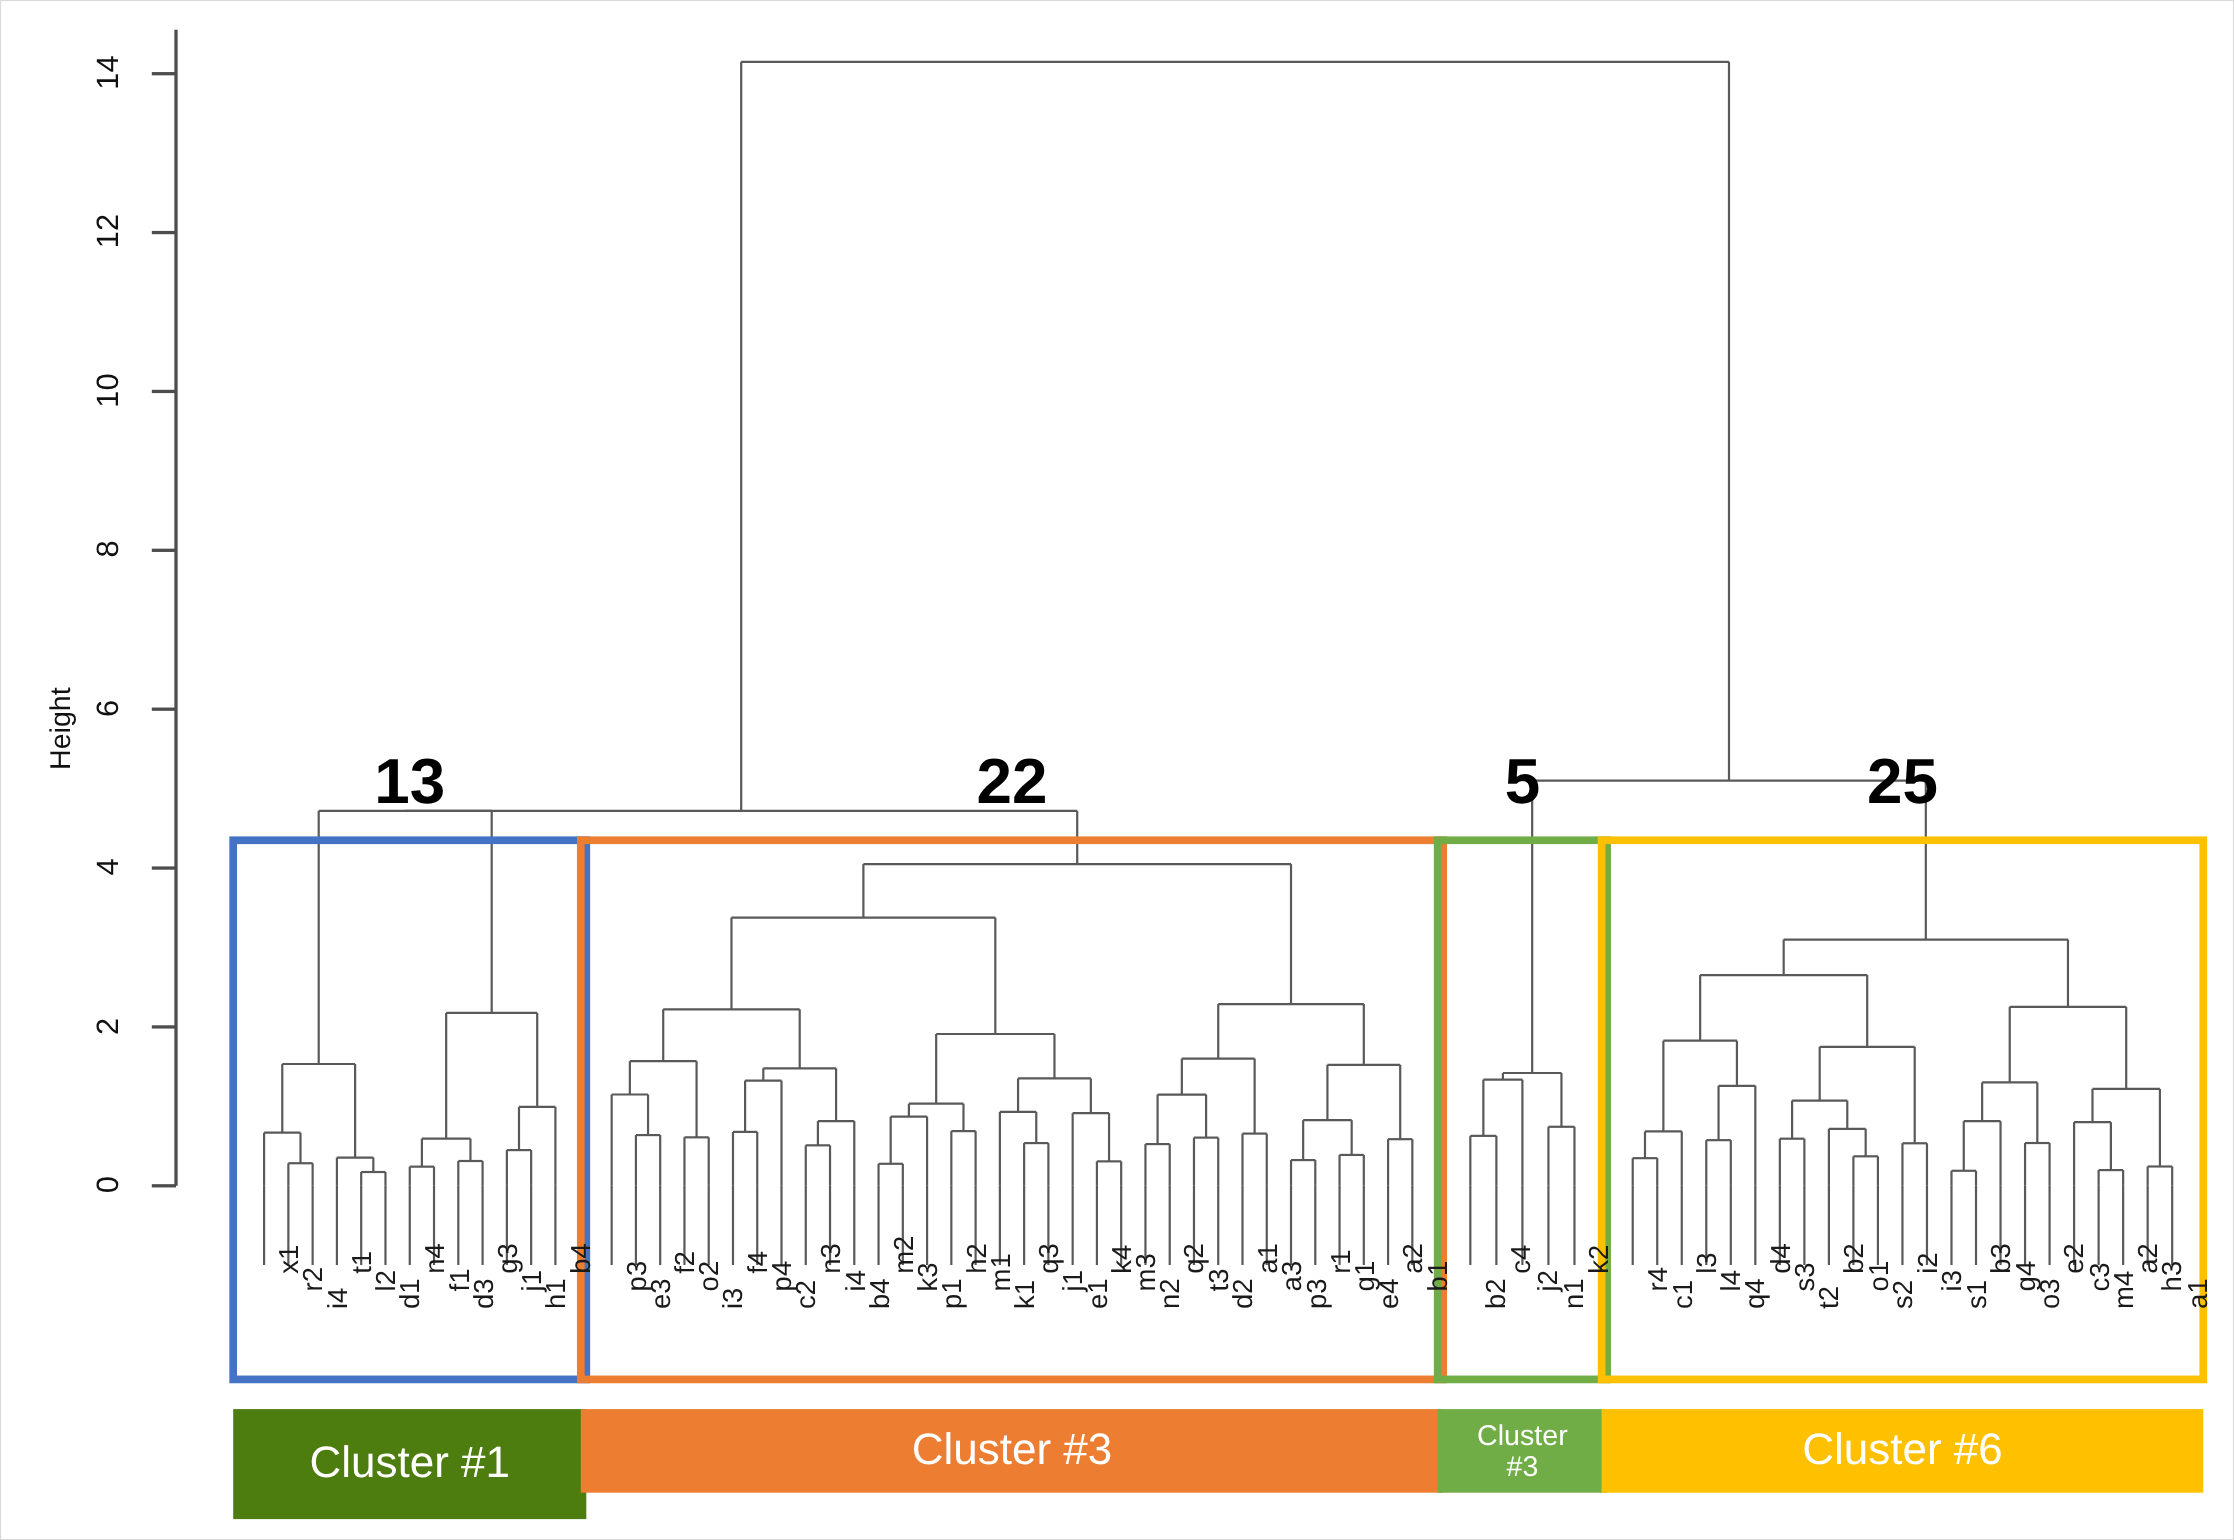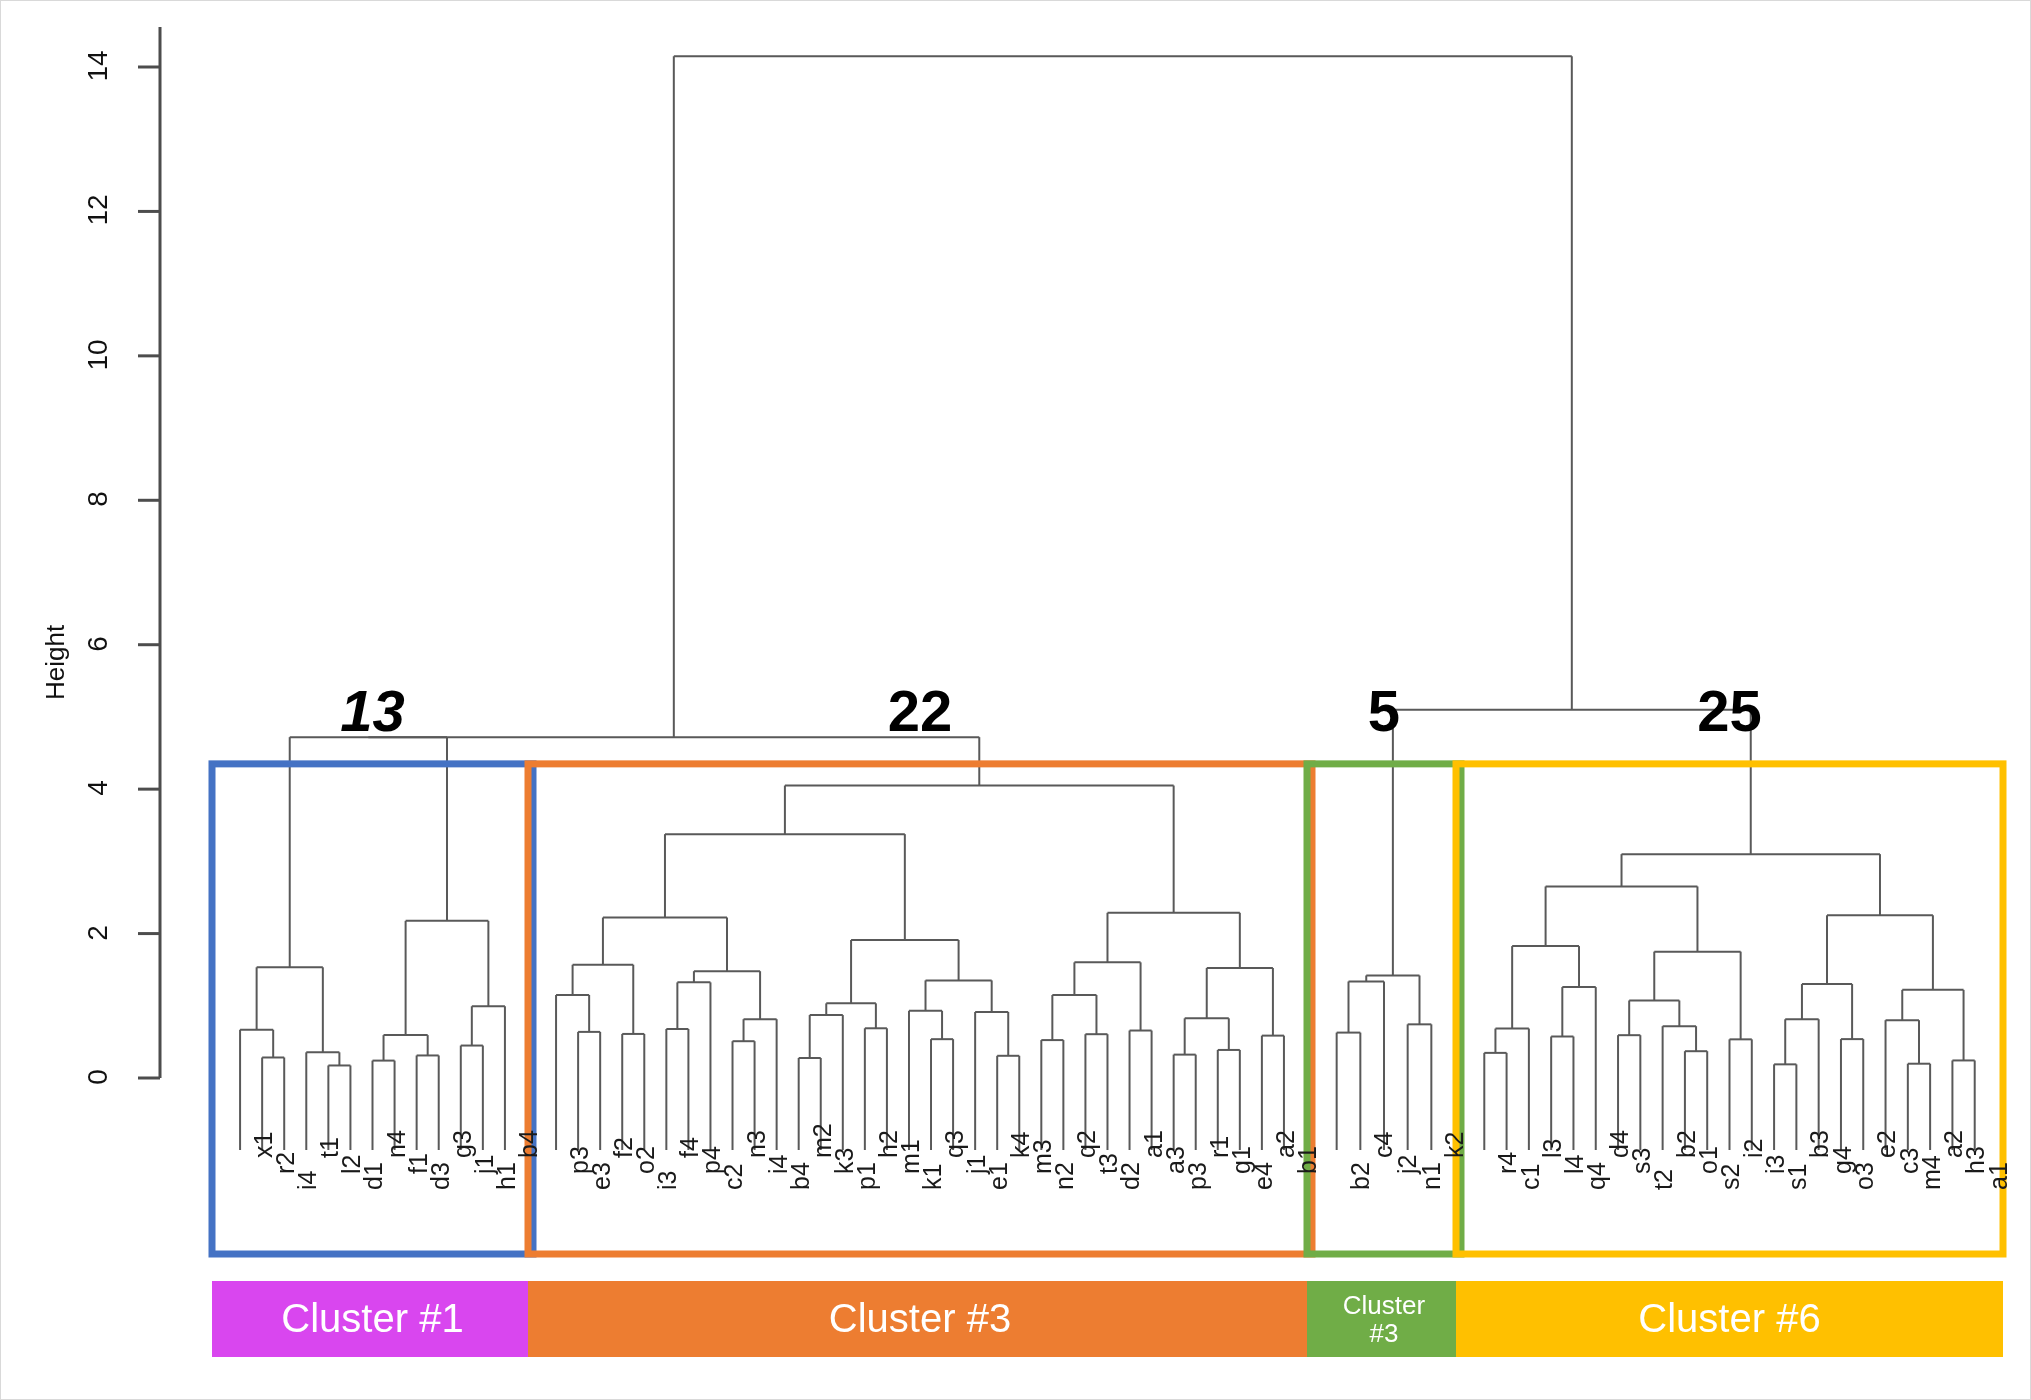--- a/index.html
+++ b/index.html
@@ -343,21 +343,21 @@
       <div class="tick-label" style="width: 60px; left: 68px; top: 1061px;">0</div>
       <div class="tick-label" style="width: 60px; left: 68px; top: 916.571px;">2</div>
       <div class="tick-label" style="width: 60px; left: 68px; top: 772.143px;">4</div>
       <div class="tick-label" style="width: 60px; left: 68px; top: 627.714px;">6</div>
       <div class="tick-label" style="width: 60px; left: 68px; top: 483.286px;">8</div>
       <div class="tick-label" style="width: 60px; left: 68px; top: 338.857px;">10</div>
       <div class="tick-label" style="width: 60px; left: 68px; top: 194.429px;">12</div>
       <div class="tick-label" style="width: 60px; left: 68px; top: 50px;">14</div>
     </div>
   <div id="countlabels">
-      <div class="count-label" style="left: 218px; width: 309px; top: 677.211px; font-style: italic;">13</div>
+      <div class="count-label" style="left: 218px; width: 309px; top: 677.211px;">13</div>
       <div class="count-label" style="left: 534px; width: 772px; top: 677.211px;">22</div>
       <div class="count-label" style="left: 1313px; width: 142px; top: 677.211px;">5</div>
       <div class="count-label" style="left: 1462px; width: 535px; top: 677.211px;">25</div>
     </div>
   <div id="leaflabels">
       <div class="leaf-label" style="left: 249.071px; top: 1158px;">x1</div>
       <div class="leaf-label" style="left: 271.143px; top: 1174px;">r2</div>
       <div class="leaf-label" style="left: 293.214px; top: 1190px;">i4</div>
       <div class="leaf-label" style="left: 315.286px; top: 1158px;">t1</div>
       <div class="leaf-label" style="left: 337.357px; top: 1174px;">l2</div>
@@ -426,21 +426,21 @@
       <div class="leaf-label" style="left: 1827.67px; top: 1174px;">g4</div>
       <div class="leaf-label" style="left: 1849.96px; top: 1190px;">o3</div>
       <div class="leaf-label" style="left: 1872.25px; top: 1158px;">e2</div>
       <div class="leaf-label" style="left: 1894.54px; top: 1174px;">c3</div>
       <div class="leaf-label" style="left: 1916.83px; top: 1190px;">m4</div>
       <div class="leaf-label" style="left: 1939.12px; top: 1158px;">a2</div>
       <div class="leaf-label" style="left: 1961.42px; top: 1174px;">h3</div>
       <div class="leaf-label" style="left: 1983.71px; top: 1190px;">a1</div>
     </div>
   <div id="clusterbars">
-      <div class="cluster-bar" style="left: 212px; width: 321px; top: 1281px; height: 76px; background: #d946ef;">
+      <div class="cluster-bar" style="left: 212px; width: 321px; top: 1281px; height: 100px; background: #4d7c0f;">
         <span>Cluster #1</span>
       </div>
       <div class="cluster-bar" style="left: 528px; width: 784px; top: 1281px; height: 76px; background: rgb(237, 125, 49);">
         <span>Cluster #3</span>
       </div>
       <div class="cluster-bar small" style="left: 1307px; width: 154px; top: 1281px; height: 76px; background: rgb(112, 173, 71);">
         <span>Cluster<br>#3</span>
       </div>
       <div class="cluster-bar" style="left: 1456px; width: 547px; top: 1281px; height: 76px; background: rgb(255, 192, 0);">
         <span>Cluster #6</span>

